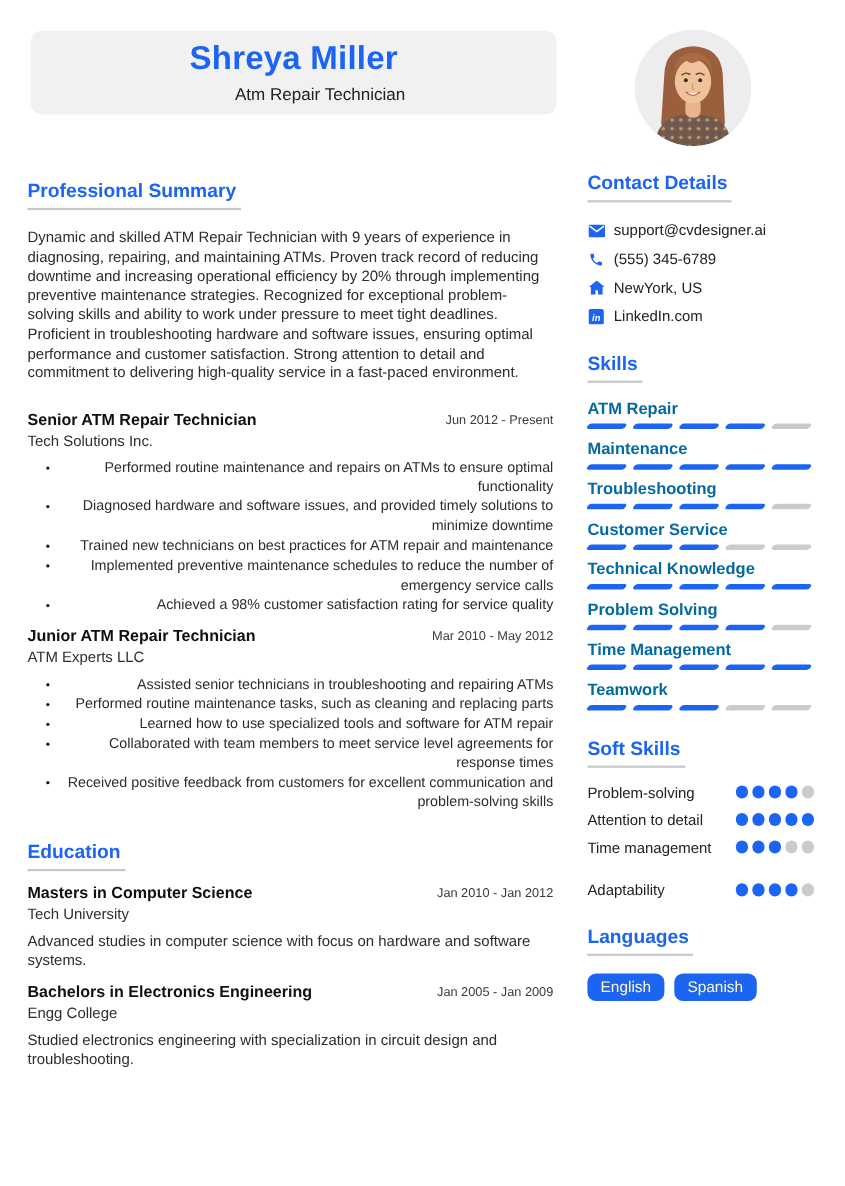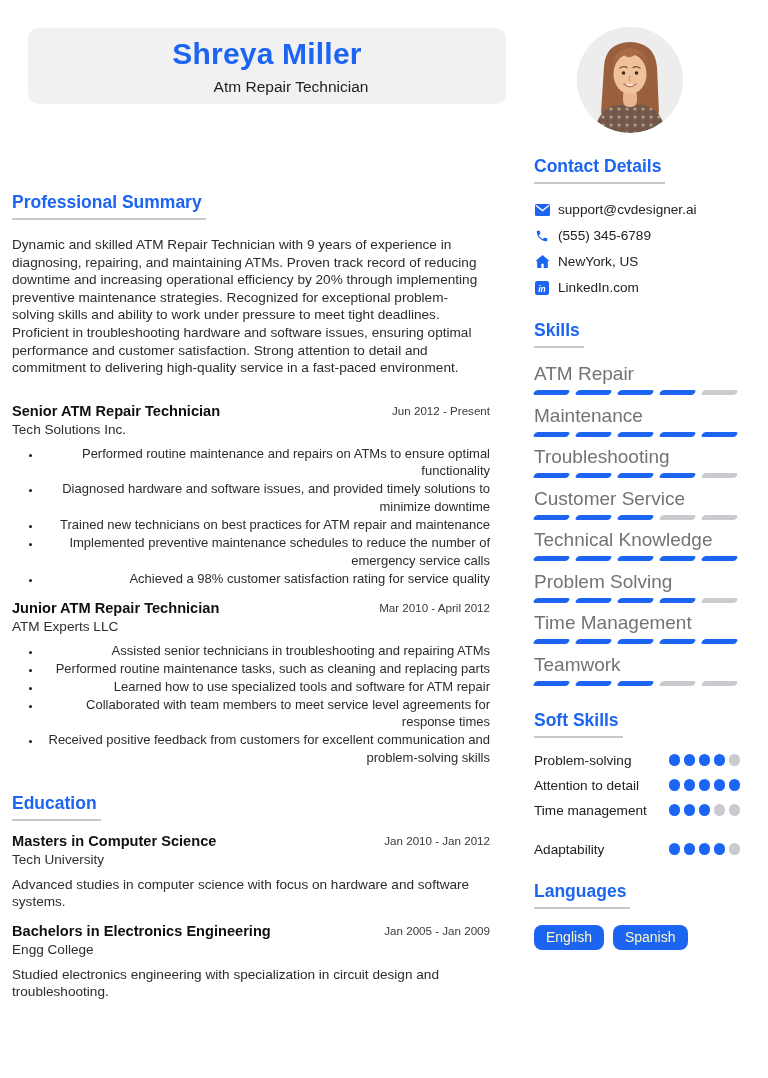--- a/index.html
+++ b/index.html
@@ -28,21 +28,21 @@
   }
   .name{color:var(--accent);font-size:30px;font-weight:bold;letter-spacing:.2px;}
   .job-title{margin-top:7px;font-size:15.5px;color:#202124;margin-left:48px;}
 
   .avatar{
     position:absolute;left:577px;top:27px;width:106px;height:106px;
     border-radius:50%;overflow:hidden;background:#ececec;
   }
 
   
-  .left-col{position:absolute;left:12px;top:163px;width:478px;margin-top:29px;}
+  .left-col{position:absolute;left:25px;top:163px;width:478px;}
   .right-col{position:absolute;left:534px;top:156px;width:206px;}
 
   .sec-heading{
     display:inline-block;
     color:var(--accent);font-size:17.5px;font-weight:bold;
     border-bottom:2px solid #c6c8cb;padding-bottom:5px;padding-right:4px;
   }
 
   
   .summary-text{margin-top:16px;font-size:13.6px;line-height:17.6px;color:#2c2c2c;}
@@ -63,21 +63,21 @@
   
   .contact-list{margin-top:17px;}
   .contact-row{display:flex;align-items:center;margin-bottom:9px;height:17px;}
   .contact-icon{width:16px;height:16px;flex:0 0 16px;margin-right:8px;display:flex;align-items:center;justify-content:center;font-style:italic;}
   .contact-icon svg{display:block;}
   .contact-text{font-size:13.6px;color:#212121;}
 
   
   .skills-block{margin-top:24px;}
   .skill-item{margin-bottom:9.5px;}
-  .skill-name{font-size:19px;color:#737373;}
+  .skill-name{font-size:15px;color:#0369a1;font-weight:bold;}
   .meter-bar{display:flex;margin-top:5px;height:5px;}
   .meter-bar .seg{
     width:35px;height:5px;border-radius:3px;margin-right:7px;
     transform:skewX(-28deg);
   }
   .meter-bar .seg:last-child{margin-right:0;}
   .seg.on{background:var(--accent);}
   .seg.off{background:var(--empty);}
 
   
@@ -166,21 +166,21 @@
               <li>Diagnosed hardware and software issues, and provided timely solutions to minimize downtime</li>
               <li>Trained new technicians on best practices for ATM repair and maintenance</li>
               <li>Implemented preventive maintenance schedules to reduce the number of emergency service calls</li>
               <li>Achieved a 98% customer satisfaction rating for service quality</li>
             </ul>
           </div>
 
           <div class="entry">
             <div class="entry-head">
               <span class="entry-title">Junior ATM Repair Technician</span>
-              <span class="entry-date">Mar 2010 - April 2012</span>
+              <span class="entry-date">Mar 2010 - May 2012</span>
             </div>
             <div class="entry-sub">ATM Experts LLC</div>
             <ul class="bullets">
               <li>Assisted senior technicians in troubleshooting and repairing ATMs</li>
               <li>Performed routine maintenance tasks, such as cleaning and replacing parts</li>
               <li>Learned how to use specialized tools and software for ATM repair</li>
               <li>Collaborated with team members to meet service level agreements for response times</li>
               <li>Received positive feedback from customers for excellent communication and problem-solving skills</li>
             </ul>
           </div>

